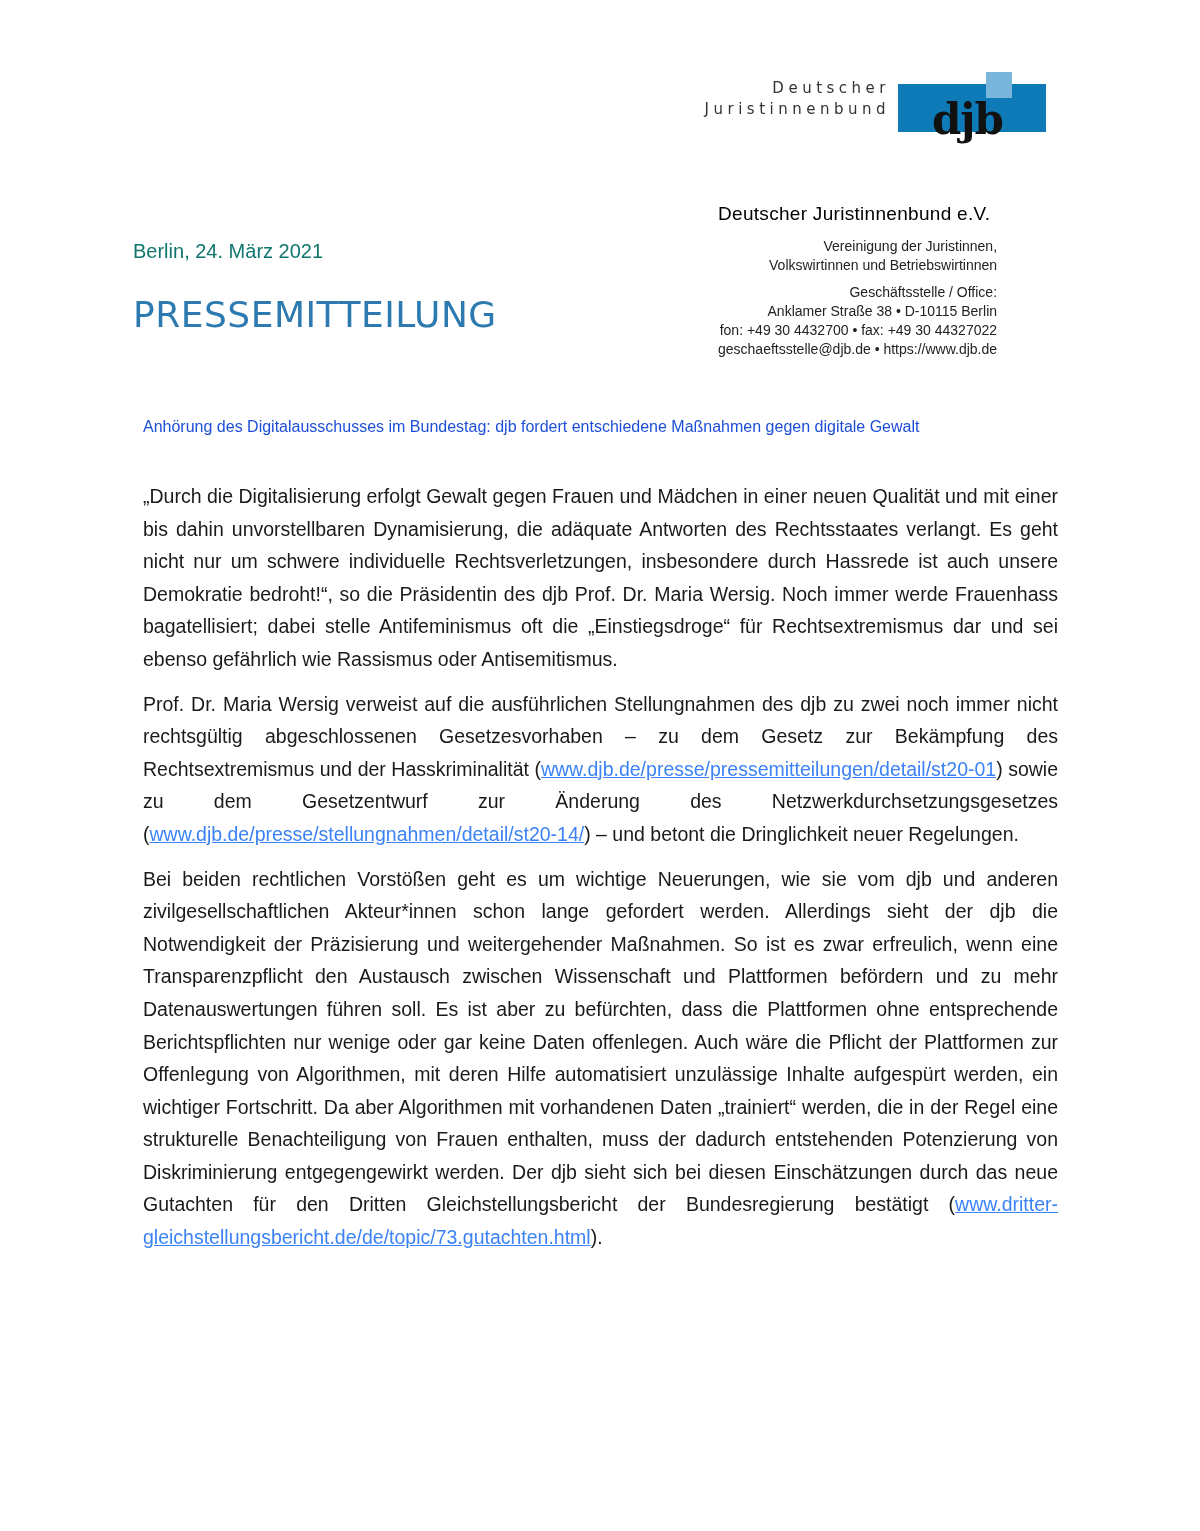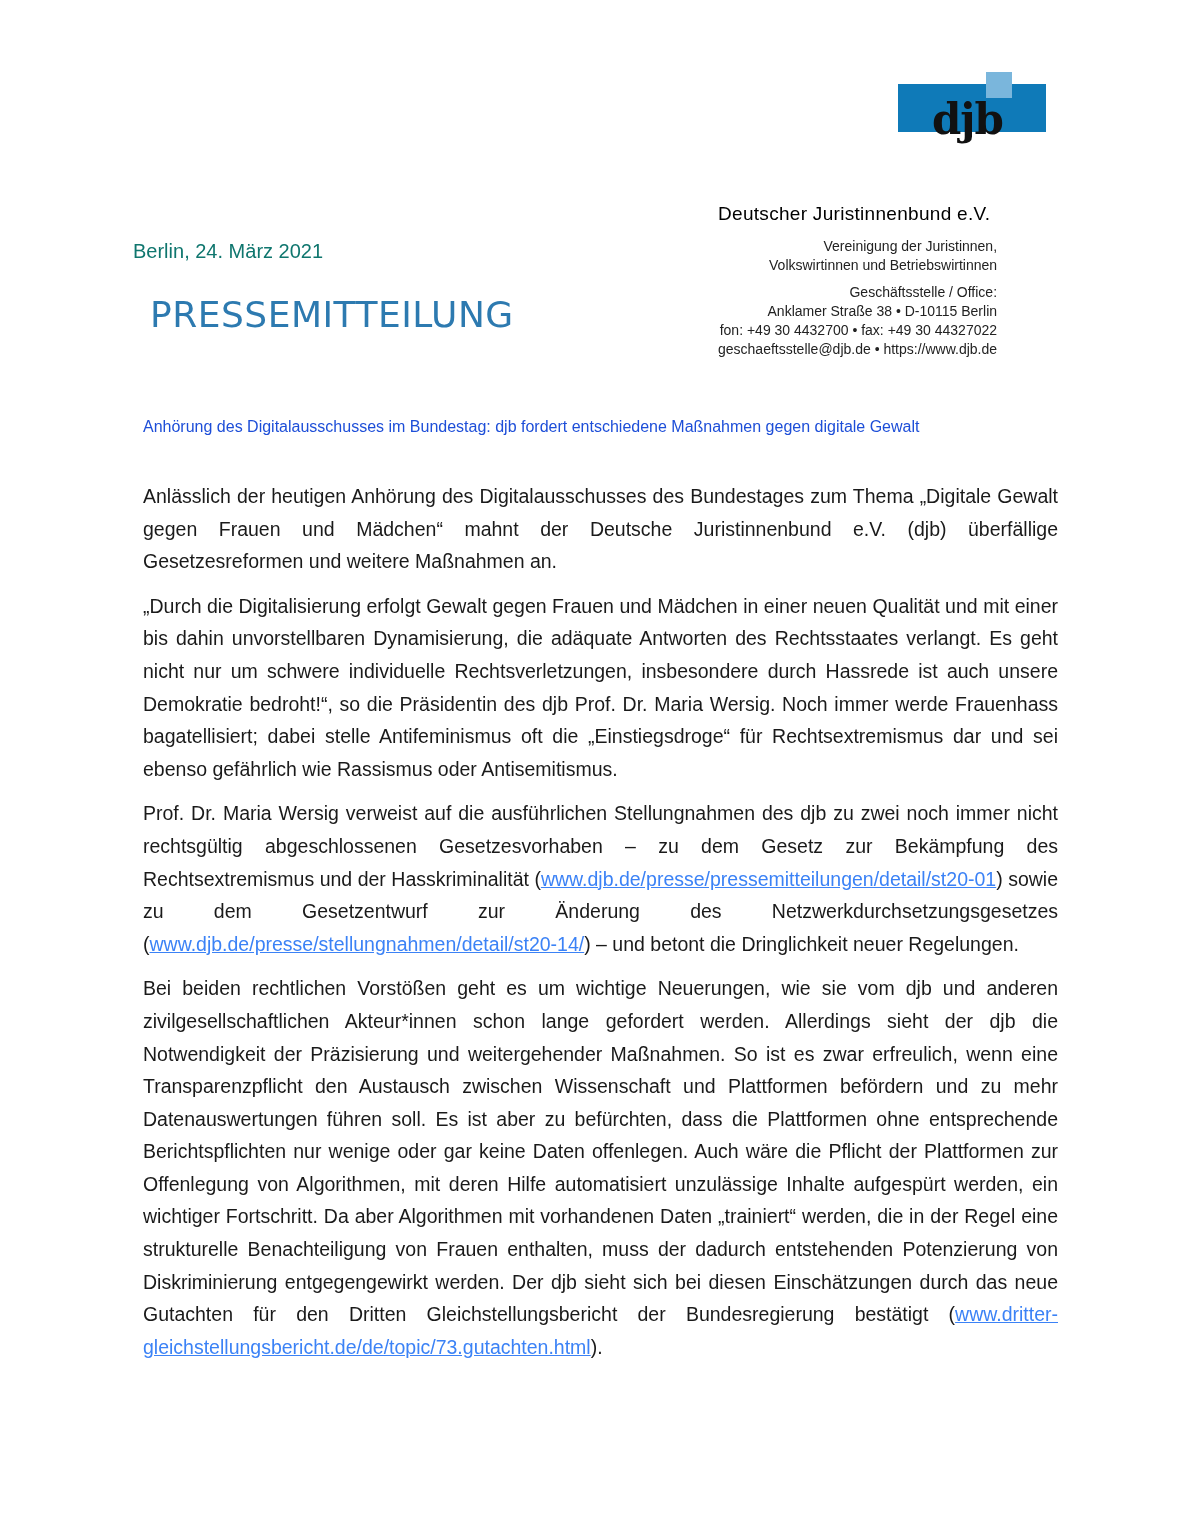--- a/index.html
+++ b/index.html
@@ -11,32 +11,36 @@
                color: #333; line-height: 21px; }
   .logo-bar { position: absolute; left: 190px; top: 12px; width: 148px; height: 48px; background: #0f7ab8; }
   .logo-square { position: absolute; left: 278px; top: 0; width: 26px; height: 26px; background: #7ab6dc; }
   .logo-djb { position: absolute; left: 224px; top: 18px; font-family: "DejaVu Serif", serif;
               font-weight: bold; font-size: 42px; color: #111; letter-spacing: -1px; line-height: 60px; }
   .org-name { position: absolute; left: 718px; top: 203px; font-size: 19px; color: #000000; letter-spacing: 0.3px; }
   .org-info { position: absolute; left: 718px; top: 237px; font-size: 14px; color: #222; line-height: 19px; text-align: right; }
   .org-info .gap { height: 8px; }
   .date { position: absolute; left: 133px; top: 240px; font-size: 20px; color: #0f766e; }
   .press { position: absolute; left: 133px; top: 294px; font-size: 36px; color: #2d7ab0; letter-spacing: 0.5px;
-           font-family: "DejaVu Sans", sans-serif; font-weight: normal; margin-left: 17px; }
+           font-family: "DejaVu Sans", sans-serif; font-weight: normal; }
   .headline { position: absolute; left: 143px; top: 408px; width: 900px; font-size: 16px; line-height: 38px;
               color: #1d4ed8; }
   .body { position: absolute; left: 143px; top: 480px; width: 915px; font-size: 19.5px; line-height: 32.6px;
           color: #1a1a1a; text-align: justify; }
   .body p { margin: 0 0 12px 0; }
   .body a { color: #3b82f6; text-decoration: underline; }
 </style>
 </head>
 <body>
 
 <div class="logo">
+  <div class="logo-text">
+    <div>Deutscher</div>
+    <div>Juristinnenbund</div>
+  </div>
   <div class="logo-bar"></div>
   <div class="logo-square"></div>
   <div class="logo-djb">djb</div>
 </div>
 
 <div class="org-name">Deutscher Juristinnenbund e.V.</div>
 <div class="org-info">
   <div>Vereinigung der Juristinnen,</div>
   <div>Volkswirtinnen und Betriebswirtinnen</div>
   <div class="gap"></div>
@@ -45,17 +49,16 @@
   <div>fon: +49 30 4432700  •  fax: +49 30 44327022</div>
   <div>geschaeftsstelle@djb.de  •  https://www.djb.de</div>
 </div>
 
 <div class="date">Berlin, 24. März 2021</div>
 <div class="press">PRESSEMITTEILUNG</div>
 
 <div class="headline">Anhörung des Digitalausschusses im Bundestag: djb fordert entschiedene Maßnahmen gegen digitale Gewalt</div>
 
 <div class="body">
-  <p>Anlässlich der heutigen Anhörung des Digitalausschusses des Bundestages zum Thema „Digitale Gewalt gegen Frauen und Mädchen“ mahnt der Deutsche Juristinnenbund e.V. (djb) überfällige Gesetzesreformen und weitere Maßnahmen an.</p>
   <p>„Durch die Digitalisierung erfolgt Gewalt gegen Frauen und Mädchen in einer neuen Qualität und mit einer bis dahin unvorstellbaren Dynamisierung, die adäquate Antworten des Rechtsstaates verlangt. Es geht nicht nur um schwere individuelle Rechtsverletzungen, insbesondere durch Hassrede ist auch unsere Demokratie bedroht!“, so die Präsidentin des djb Prof. Dr. Maria Wersig. Noch immer werde Frauenhass bagatellisiert; dabei stelle Antifeminismus oft die „Einstiegsdroge“ für Rechtsextremismus dar und sei ebenso gefährlich wie Rassismus oder Antisemitismus.</p>
   <p><span>Prof. Dr. Maria Wersig verweist auf die ausführlichen Stellungnahmen des djb zu zwei noch immer nicht rechtsgültig abgeschlossenen Gesetzesvorhaben – zu dem Gesetz zur Bekämpfung des Rechtsextremismus und der Hasskriminalität (</span><a>www.djb.de/presse/pressemitteilungen/detail/st20-01</a><span>) sowie zu dem Gesetzentwurf zur Änderung des Netzwerkdurchsetzungsgesetzes (</span><a>www.djb.de/presse/stellungnahmen/detail/st20-14/</a><span>) – und betont die Dringlichkeit neuer Regelungen.</span></p>
   <p><span>Bei beiden rechtlichen Vorstößen geht es um wichtige Neuerungen, wie sie vom djb und anderen zivilgesellschaftlichen Akteur*innen schon lange gefordert werden. Allerdings sieht der djb die Notwendigkeit der Präzisierung und weitergehender Maßnahmen. So ist es zwar erfreulich, wenn eine Transparenzpflicht den Austausch zwischen Wissenschaft und Plattformen befördern und zu mehr Datenauswertungen führen soll. Es ist aber zu befürchten, dass die Plattformen ohne entsprechende Berichtspflichten nur wenige oder gar keine Daten offenlegen. Auch wäre die Pflicht der Plattformen zur Offenlegung von Algorithmen, mit deren Hilfe automatisiert unzulässige Inhalte aufgespürt werden, ein wichtiger Fortschritt. Da aber Algorithmen mit vorhandenen Daten „trainiert“ werden, die in der Regel eine strukturelle Benachteiligung von Frauen enthalten, muss der dadurch entstehenden Potenzierung von Diskriminierung entgegengewirkt werden. Der djb sieht sich bei diesen Einschätzungen durch das neue Gutachten für den Dritten Gleichstellungsbericht der Bundesregierung bestätigt (</span><a>www.dritter-gleichstellungsbericht.de/de/topic/73.gutachten.html</a><span>).</span></p>
 </div>
 
 </body></html>

